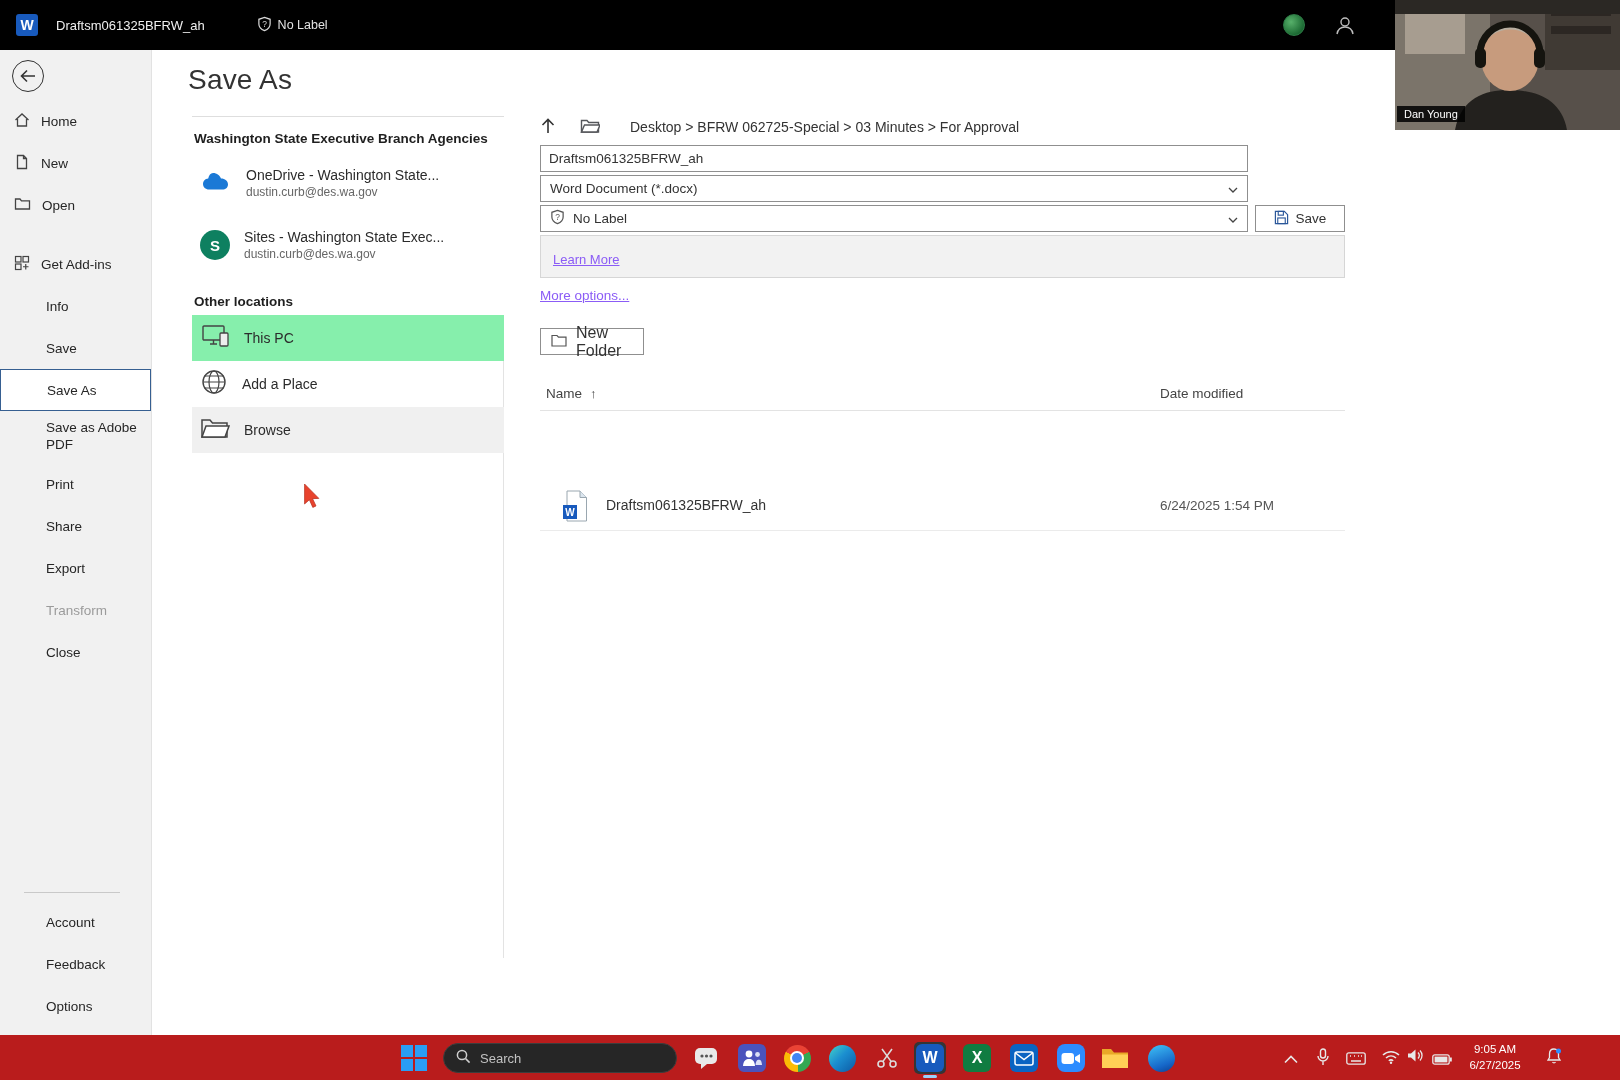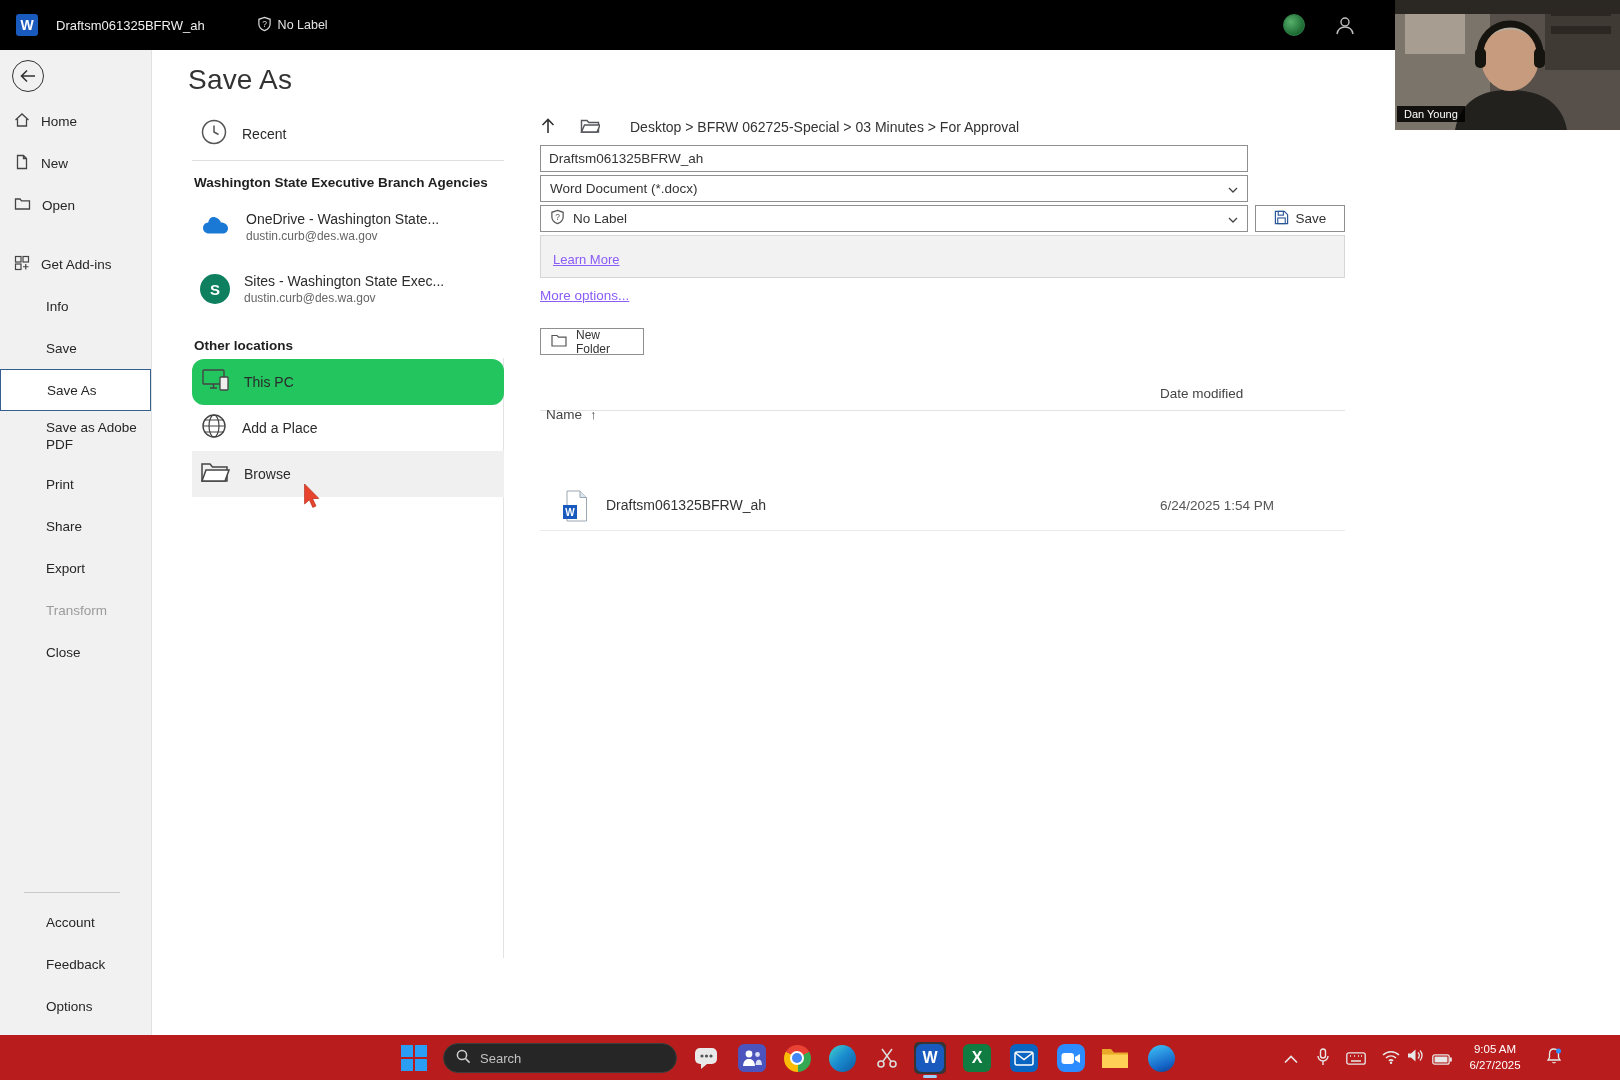--- a/index.html
+++ b/index.html
@@ -33,21 +33,21 @@
   .side-bottom-pad { height:8px; flex:none; }
   
   .main { position:absolute; left:152px; top:50px; width:1468px; height:985px; background:#fff; }
   .page-title { position:absolute; left:36px; top:14px; font-size:28px; color:#333; font-weight:normal; letter-spacing:0.2px; }
   .vsep { position:absolute; left:351px; top:308px; height:600px; width:1px; background:#e3e3e3; }
   
   .places { position:absolute; left:40px; top:62px; width:312px; }
   .place-row { display:flex; align-items:center; gap:14px; height:46px; padding:0 10px 0 8px; cursor:pointer; }
   .place-row.small { height:44px; }
   .place-row.big { height:62px; }
-  .place-row.selected { background:#22c55e;border-radius:12px; }
+  .place-row.selected { background:#86efac; }
   .place-row.hovered { background:#f0f0f0; }
   .place-title { font-size:14px; color:#2b2b2b; }
   .place-sub { font-size:12px; color:#666; margin-top:2px; }
   .place-col { display:flex; flex-direction:column; }
   .places-divider { border-top:1px solid #dedede; margin:4px 0 2px; }
   .section-head { font-weight:bold; font-size:13.5px; color:#1f1f1f; margin:14px 0 6px 2px; }
   .section-head.other { margin-top:18px; }
   .sp-circle { width:30px; height:30px; border-radius:50%; background:#0e8060; color:#fff; font-weight:bold; font-size:15px; display:flex; align-items:center; justify-content:center; }
   
   .panel { position:absolute; left:388px; top:62px; width:805px; }
@@ -55,23 +55,23 @@
   .crumb-path { margin-left:6px; }
   .filename-input { width:708px; height:27px; border:1px solid #8f8f8f; font-size:13.5px; color:#333; padding:0 8px; margin-top:3px; display:block; font-family:"Liberation Sans",sans-serif; }
   .select { width:708px; height:27px; border:1px solid #8f8f8f; background:#fff; font-size:13.5px; color:#333; padding:0 9px; display:flex; align-items:center; justify-content:space-between; margin-top:3px; cursor:pointer; }
   .select .lead { display:flex; align-items:center; gap:8px; }
   .label-row { display:flex; margin-top:3px; align-items:center; }
   .save-btn { width:90px; height:27px; margin-left:7px; border:1px solid #8f8f8f; background:#fff; display:flex; align-items:center; justify-content:center; gap:7px; font-size:13.5px; color:#333; cursor:pointer; }
   .info-box { width:805px; background:#f2f2f2; border:1px solid #d6d6d6; margin-top:3px; padding:8px 12px 10px; font-size:13px; color:#333; }
   .link { color:#8b5cf6; text-decoration:underline; cursor:pointer; }
   .learn-more { display:inline-block; margin-top:8px; font-size:13px; }
   .more-options { display:inline-block; margin-top:10px; font-size:13.5px; }
-  .new-folder { margin-top:24px; height:27px; width:104px; border:1px solid #8f8f8f; background:#fff; display:flex; align-items:center; gap:9px; padding:0 10px; font-size:12px; color:#333; cursor:pointer; }
+  .new-folder { margin-top:24px; height:27px; width:104px; border:1px solid #8f8f8f; background:#fff; display:flex; align-items:center; gap:9px; padding:0 10px; font-size:16px; color:#333; cursor:pointer; }
   .list-head { position:relative; height:32px; margin-top:24px; border-bottom:1px solid #e3e3e3; font-size:13.5px; color:#444; }
-  .col-name { position:absolute; left:6px; top:7px; display:flex; gap:8px; align-items:center; cursor:pointer;margin-top:21px; }
+  .col-name { position:absolute; left:6px; top:7px; display:flex; gap:8px; align-items:center; cursor:pointer; }
   .col-date { position:absolute; left:620px; top:7px; cursor:pointer; }
   .sort-arrow { font-size:13px; color:#444; }
   .file-row { position:relative; height:50px; margin-top:70px; border-bottom:1px solid #ebebeb; cursor:pointer; }
   .file-ic { position:absolute; left:22px; top:9px; }
   .file-name { position:absolute; left:66px; top:16px; font-size:14px; color:#333; }
   .file-date { position:absolute; left:620px; top:17px; font-size:13.5px; color:#555; }
   
   .taskbar { position:absolute; left:0; top:1035px; width:1620px; height:45px; background:#b91c1c; }
   .start { position:absolute; left:401px; top:10px; width:26px; height:26px; display:grid; grid-template-columns:12px 12px; grid-template-rows:12px 12px; gap:2px; cursor:pointer; }
   .start div { background:#2a9df4; }
@@ -215,29 +215,20 @@
       <span>Options</span>
     </div>
   <div class="side-bottom-pad"></div>
 </div>
 
 <div class="main">
   <div class="page-title">Save As</div>
   <div class="vsep"></div>
 
   <div class="places">
-    <div class="place-row small">
-      <span>
-        <svg width="28" height="28" viewBox="0 0 28 28">
-            <circle cx="14" cy="14" r="11.5" fill="none" stroke="#555" stroke-width="1.5"></circle>
-            <path d="M14,7.5 V14 L18.5,16.5" fill="none" stroke="#555" stroke-width="1.5"></path>
-          </svg>
-      </span>
-      <span class="place-title">Recent</span>
-    </div>
     <div class="places-divider"></div>
 
     <div class="section-head">Washington State Executive Branch Agencies</div>
 
     <div class="place-row big">
       <span>
         <svg width="32" height="22" viewBox="0 0 32 22">
             <path d="M13,3 C17,3 20,5.5 21,8.5 C25,8.5 28,11 28,14.5 C28,17.5 25.5,19.5 22.5,19.5 H9 C5.5,19.5 3,17 3,14 C3,11 5.2,8.8 8.2,8.5 C9,5.2 10.5,3 13,3 Z" fill="#1b79d6"></path>
           </svg>
       </span>

